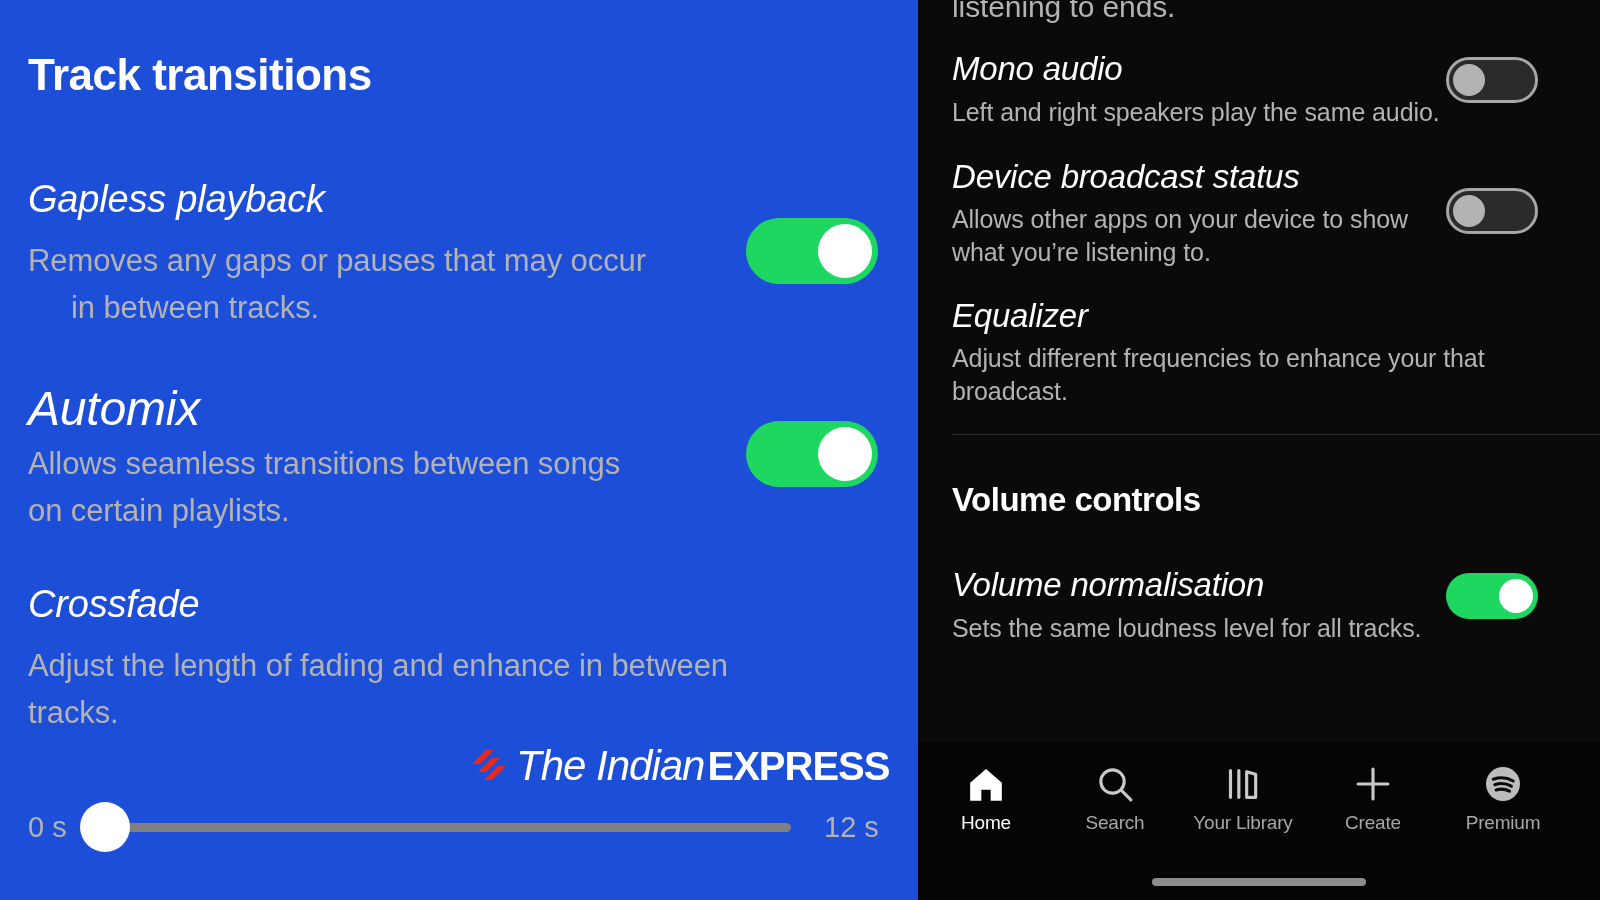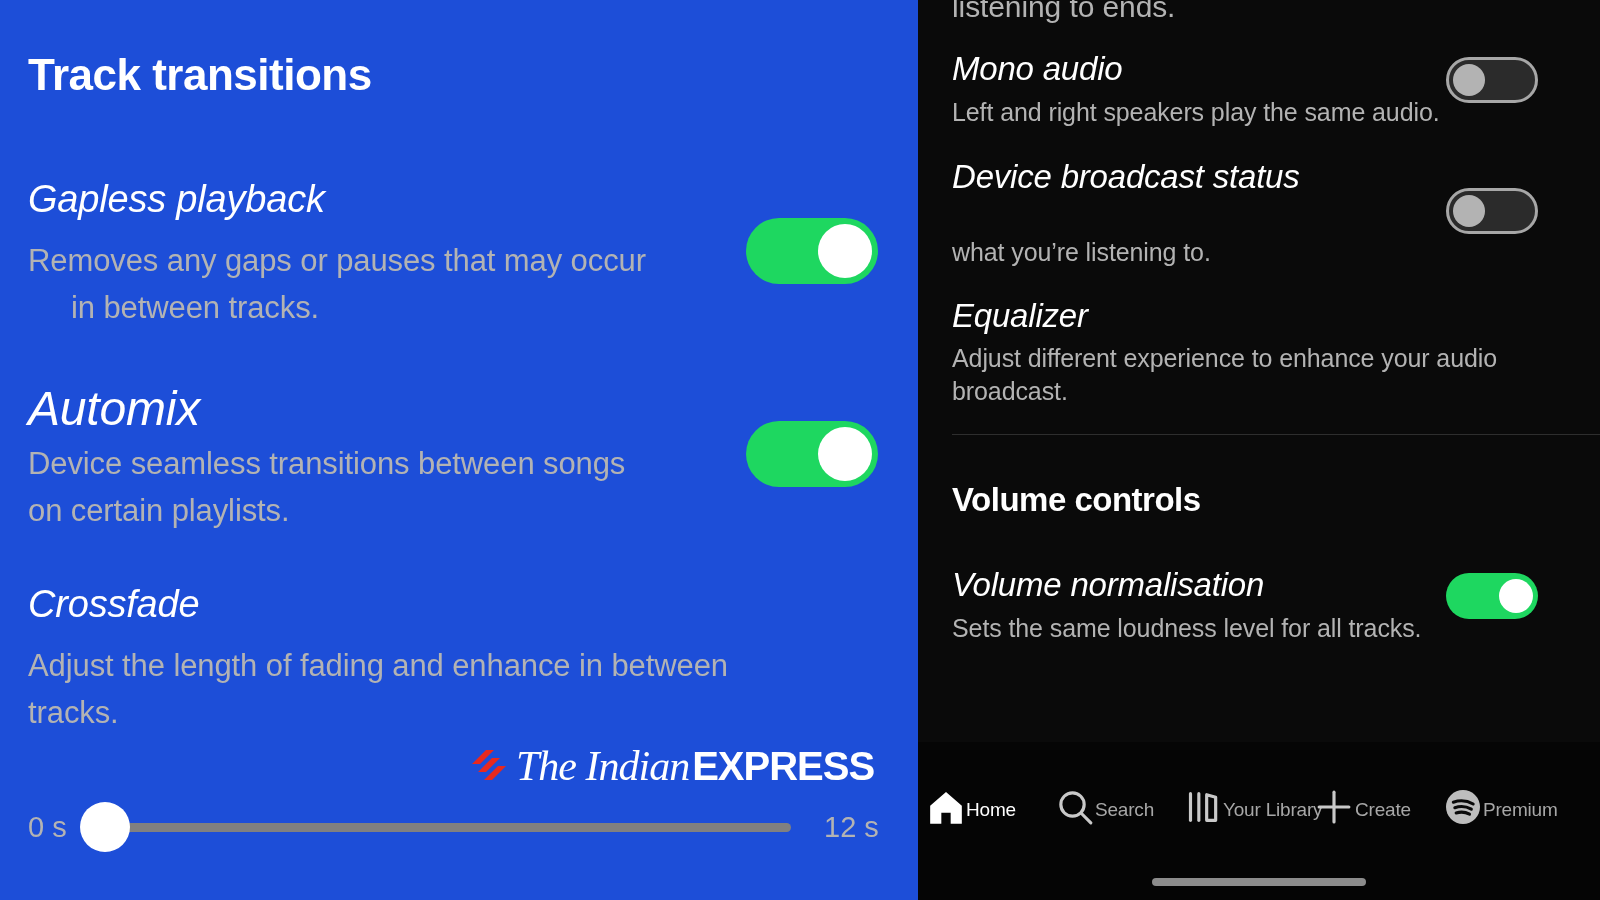--- a/index.html
+++ b/index.html
@@ -107,21 +107,21 @@
   }
 
   
   #watermark {
     position: absolute; left: 472px; top: 742px;
     display: flex; align-items: center; height: 48px;
     pointer-events: none;
   }
   #watermark .wm-logo { display: block; margin-right: 6px; }
   #watermark .wm-the {
-    color: #ffffff; font-family: Liberation Serif, serif;
+    color: #ffffff; font-family: Liberation Sans, sans-serif;
     font-style: italic; font-size: 42px; letter-spacing: -1px;
   }
   #watermark .wm-express {
     color: #ffffff; font-family: "Liberation Sans", sans-serif;
     font-weight: bold; font-size: 40px; letter-spacing: -1px; margin-left: 3px;
   }
 
   
   #right-panel {
     position: absolute;
@@ -145,21 +145,21 @@
   #bottom-nav {
     position: absolute;
     left: 0; top: 742px;
     width: 682px; height: 158px;
     background: #050505;
   }
   .nav-item {
     position: absolute;
     top: 20px;
     width: 120px; height: 90px;
-    display: flex; flex-direction: row;
+    display: flex; flex-direction: column;
     align-items: center; justify-content: flex-start;
   }
   .nav-icon { height: 44px; display: flex; align-items: center; justify-content: center; }
   .nav-label {
     margin-top: 6px;
     font-size: 19px;
     color: #a7a7a7;
     letter-spacing: -0.2px;
     white-space: nowrap;
   }
@@ -183,21 +183,21 @@
     <div class="section-title" style="left:28px; top:50px; font-size:44px;">Track transitions</div>
 
     <div class="setting-title" style="left:28px; top:178px; font-size:38px;">Gapless playback</div>
     <div class="setting-desc" style="left:28px; top:243px; font-size:31px;">Removes any gaps or pauses that may occur</div>
     <div class="setting-desc" style="left:28px; top:290px; font-size:31px;margin-left:43px;">in between tracks.</div>
     <div class="toggle big on" style="left:746px; top:218px;">
       <span class="knob"></span>
     </div>
 
     <div class="setting-title" style="left:28px; top:381px; font-size:48px;">Automix</div>
-    <div class="setting-desc" style="left:28px; top:446px; font-size:31px;">Device seamless transitions between songs</div>
+    <div class="setting-desc" style="left:28px; top:446px; font-size:31px;">Allows seamless transitions between songs</div>
     <div class="setting-desc" style="left:28px; top:493px; font-size:31px;">on certain playlists.</div>
     <div class="toggle big on" style="left:746px; top:421px;">
       <span class="knob"></span>
     </div>
 
     <div class="setting-title" style="left:28px; top:583px; font-size:38px;">Crossfade</div>
     <div class="setting-desc" style="left:28px; top:648px; font-size:31px;">Adjust the length of fading and enhance in between</div>
     <div class="setting-desc" style="left:28px; top:695px; font-size:31px;">tracks.</div>
 
     <div id="watermark">
@@ -225,27 +225,28 @@
 
     <div class="setting-desc" style="left:34px; top:-10px; font-size:30px;">listening to ends.</div>
 
     <div class="setting-title" style="left:34px; top:50px; font-size:33px;">Mono audio</div>
     <div class="setting-desc" style="left:34px; top:98px; font-size:25px;">Left and right speakers play the same audio.</div>
     <div class="toggle small off" style="left:528px; top:57px;">
       <span class="knob"></span>
     </div>
 
     <div class="setting-title" style="left:34px; top:158px; font-size:33px;">Device broadcast status</div>
+    <div class="setting-desc" style="left:34px; top:205px; font-size:25px;">Allows other apps on your device to show</div>
     <div class="setting-desc" style="left:34px; top:238px; font-size:25px;">what you’re listening to.</div>
     <div class="toggle small off" style="left:528px; top:188px;">
       <span class="knob"></span>
     </div>
 
     <div class="setting-title" style="left:34px; top:297px; font-size:33px;">Equalizer</div>
-    <div class="setting-desc" style="left:34px; top:344px; font-size:25px;">Adjust different experience to enhance your audio</div>
+    <div class="setting-desc" style="left:34px; top:344px; font-size:25px;">Adjust different frequencies to enhance your that</div>
     <div class="setting-desc" style="left:34px; top:377px; font-size:25px;">broadcast.</div>
 
     <div id="divider"></div>
 
     <div class="section-title" style="left:34px; top:481px; font-size:33px;">Volume controls</div>
 
     <div class="setting-title" style="left:34px; top:566px; font-size:33px;">Volume normalisation</div>
     <div class="setting-desc" style="left:34px; top:614px; font-size:25px;">Sets the same loudness level for all tracks.</div>
     <div class="toggle small on" style="left:528px; top:573px;">
       <span class="knob"></span>

